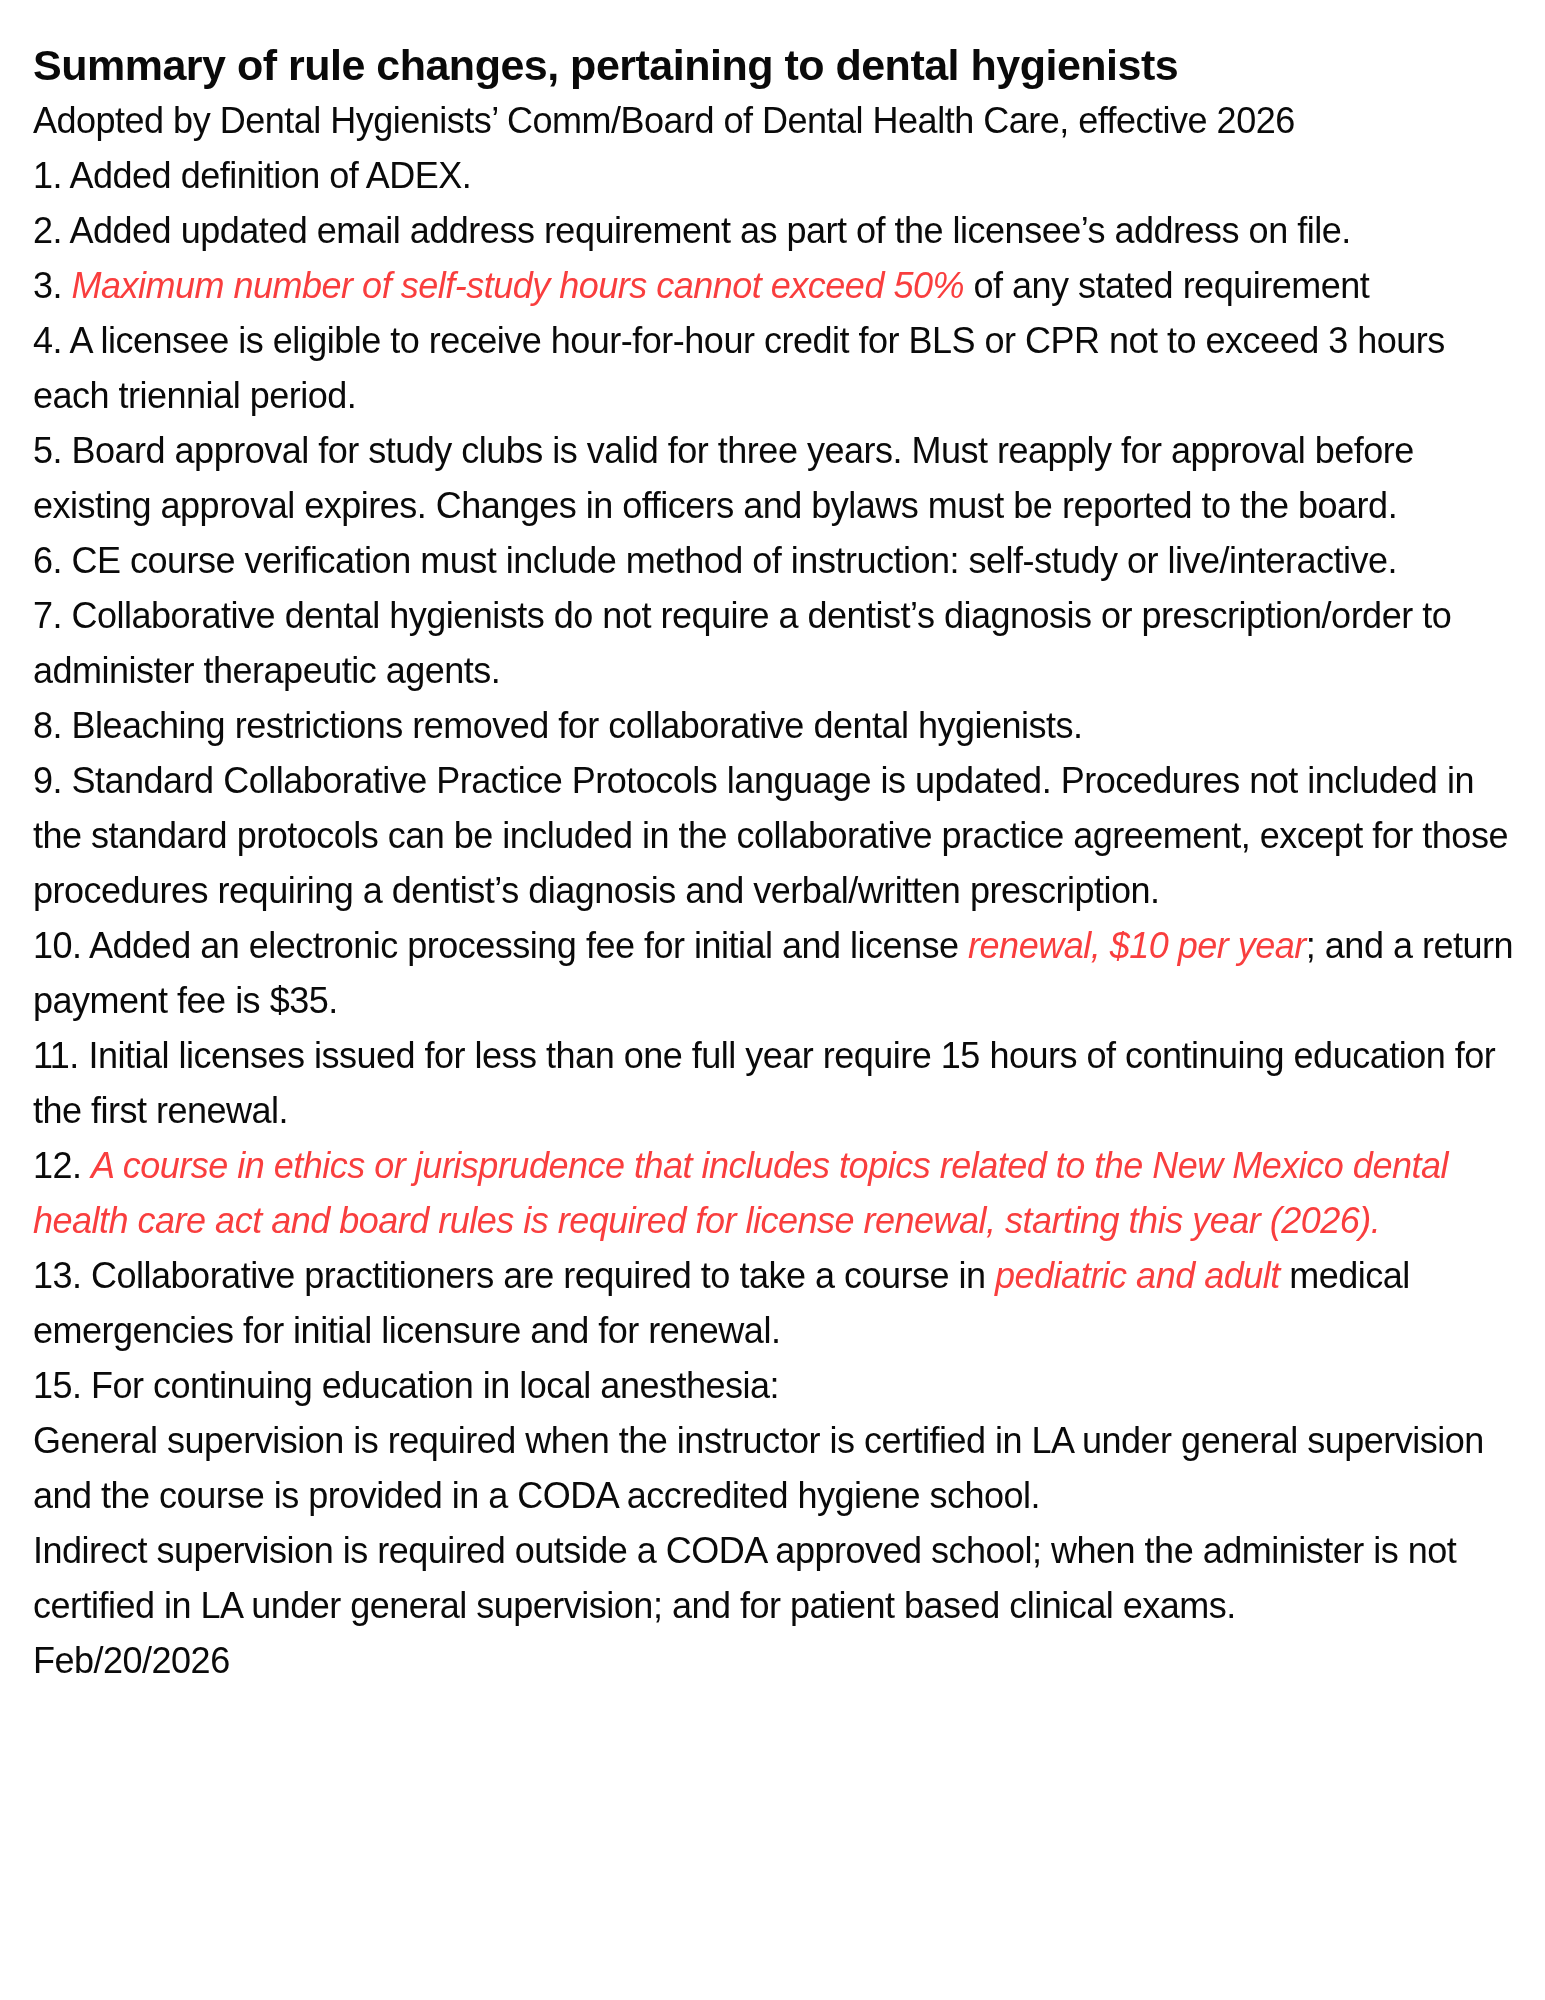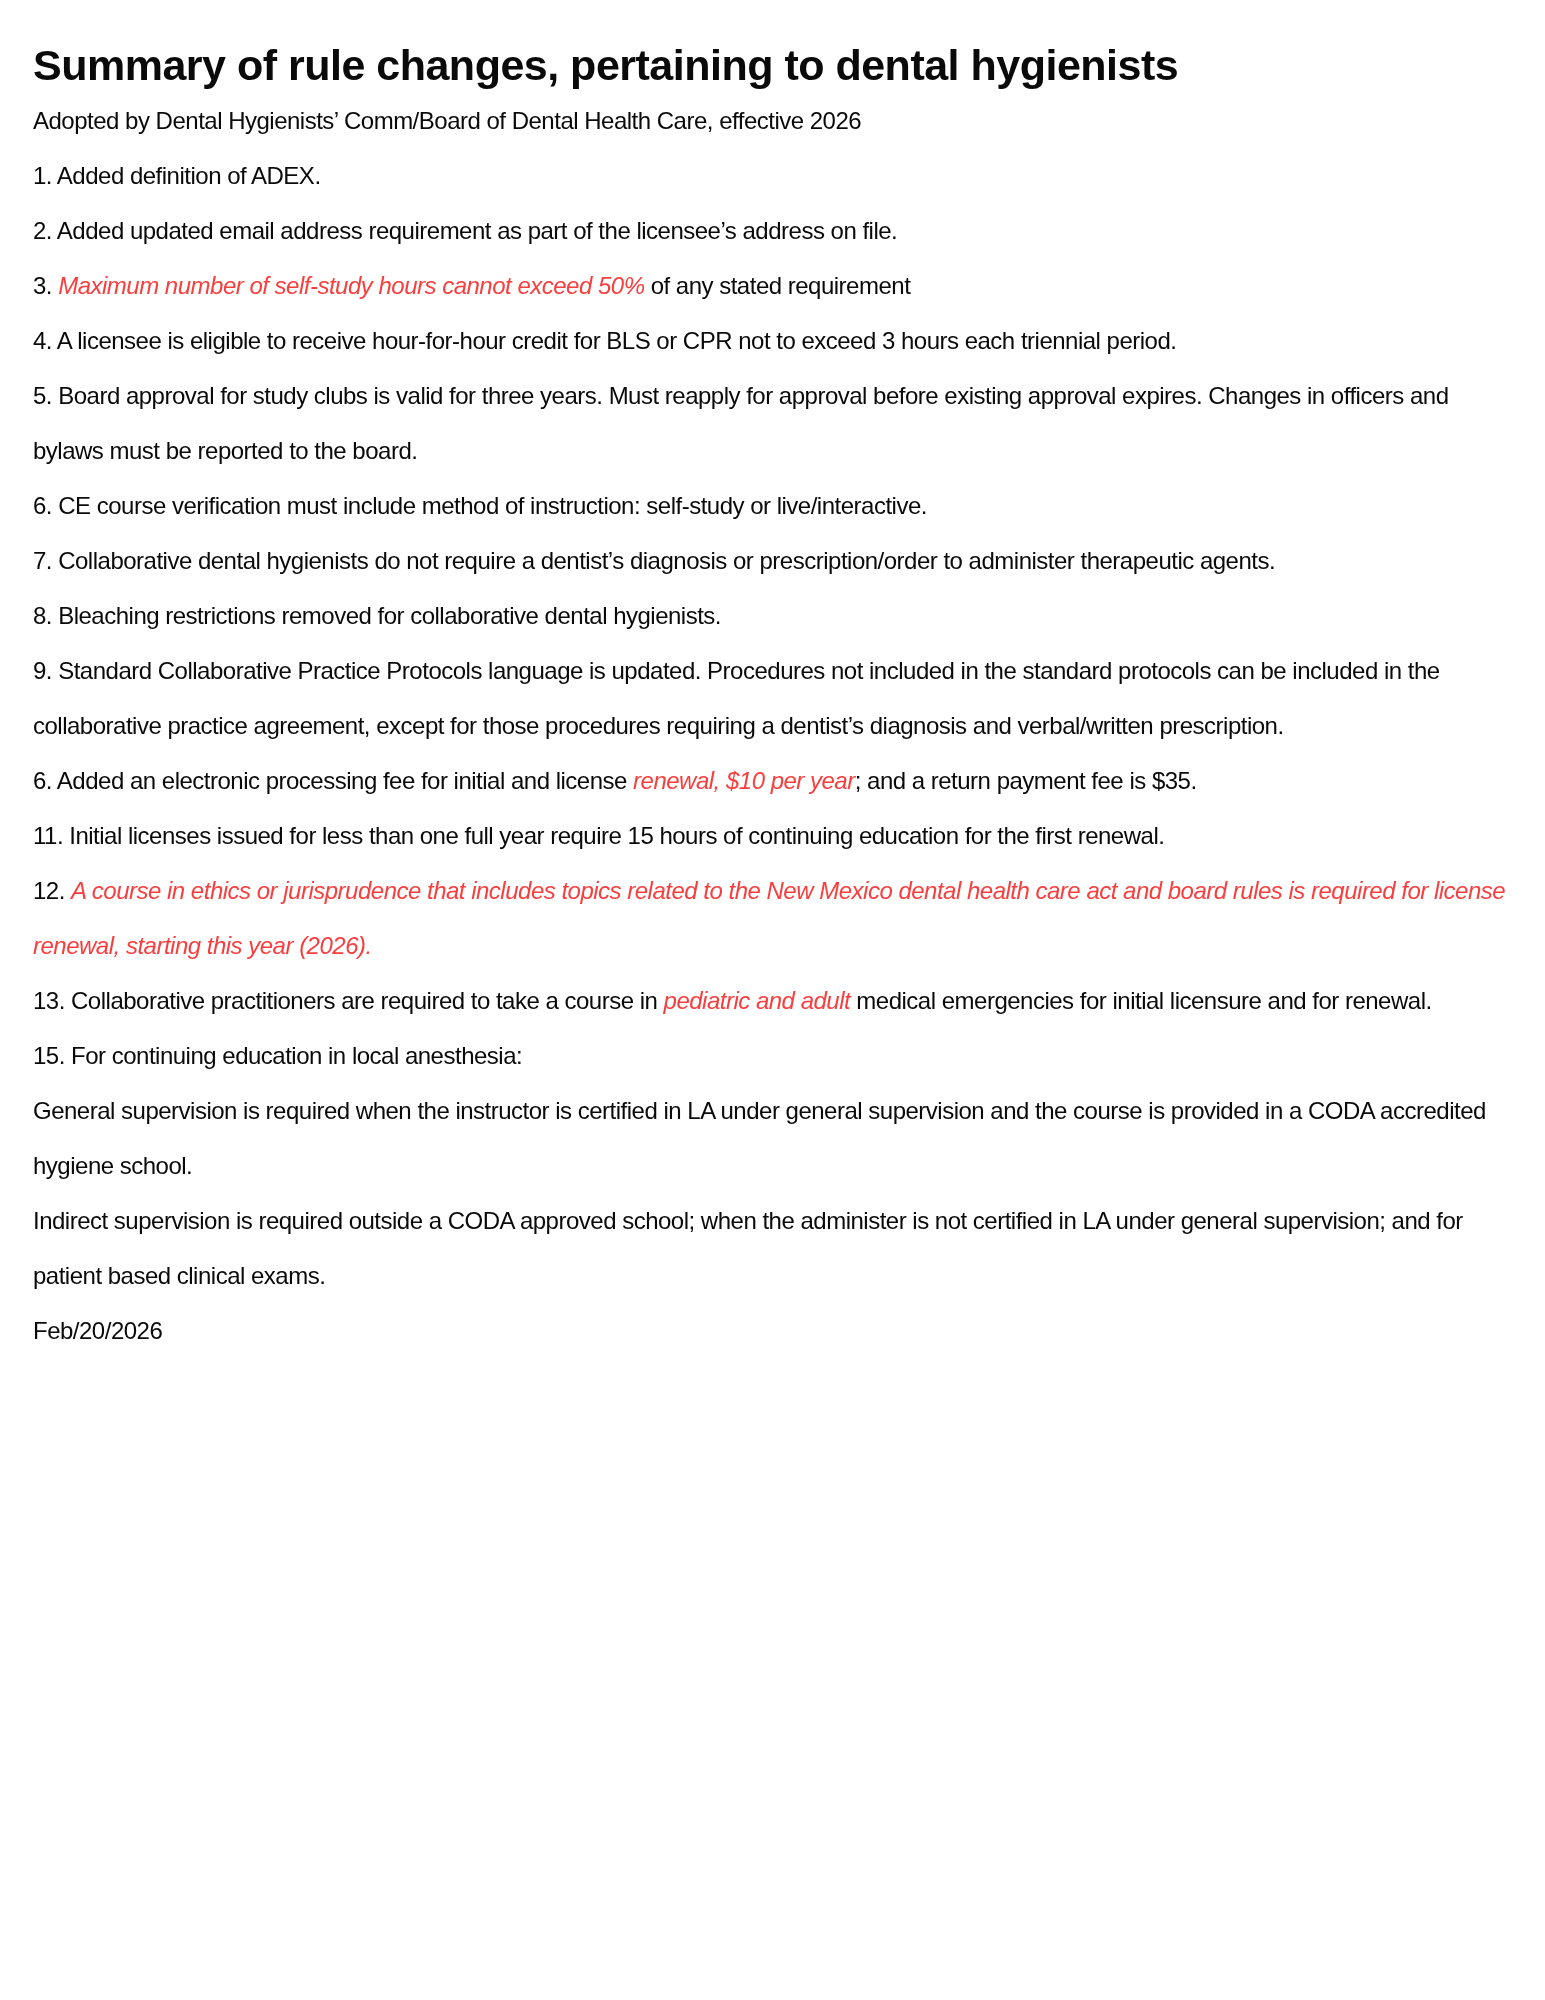--- a/index.html
+++ b/index.html
@@ -30,21 +30,21 @@
   }
   .title {
     margin: 0;
     font-size: 43px;
     font-weight: 700;
     line-height: 55px;
     letter-spacing: -0.5px;
   }
   .para {
     margin: 0;
-    font-size: 24px;
+    font-size: 36px;
     font-weight: 400;
     line-height: 55px;
     letter-spacing: -0.5px;
   }
   .red {
     color: var(--highlight-color);
     font-style: italic;
   }
   .date {
     font-weight: 400;
@@ -60,21 +60,21 @@
     <div>
         <p class="para"><span>1. Added definition of ADEX.</span></p>
         <p class="para"><span>2. Added updated email address requirement as part of the licensee’s address on file.</span></p>
         <p class="para"><span>3. </span><span class="red">Maximum number of self-study hours cannot exceed 50%</span><span> of any stated requirement</span></p>
         <p class="para"><span>4. A licensee is eligible to receive hour-for-hour credit for BLS or CPR not to exceed 3 hours each triennial period.</span></p>
         <p class="para"><span>5. Board approval for study clubs is valid for three years. Must reapply for approval before existing approval expires. Changes in officers and bylaws must be reported to the board.</span></p>
         <p class="para"><span>6. CE course verification must include method of instruction: self-study or live/interactive.</span></p>
         <p class="para"><span>7. Collaborative dental hygienists do not require a dentist’s diagnosis or prescription/order to administer therapeutic agents.</span></p>
         <p class="para"><span>8. Bleaching restrictions removed for collaborative dental hygienists.</span></p>
         <p class="para"><span>9. Standard Collaborative Practice Protocols language is updated. Procedures not included in the standard protocols can be included in the collaborative practice agreement, except for those procedures requiring a dentist’s diagnosis and verbal/written prescription.</span></p>
-        <p class="para"><span>6. Added an electronic processing fee for initial and license </span><span class="red">renewal, $10 per year</span><span>; and a return payment fee is $35.</span></p>
+        <p class="para"><span>10. Added an electronic processing fee for initial and license </span><span class="red">renewal, $10 per year</span><span>; and a return payment fee is $35.</span></p>
         <p class="para"><span>11. Initial licenses issued for less than one full year require 15 hours of continuing education for the first renewal.</span></p>
         <p class="para"><span>12. </span><span class="red">A course in ethics or jurisprudence that includes topics related to the New Mexico dental health care act and board rules is required for license renewal, starting this year (2026).</span></p>
         <p class="para"><span>13. Collaborative practitioners are required to take a course in </span><span class="red">pediatric and adult</span><span> medical emergencies for initial licensure and for renewal.</span></p>
         <p class="para"><span>15. For continuing education in local anesthesia:</span></p>
         <p class="para"><span>General supervision is required when the instructor is certified in LA under general supervision and the course is provided in a CODA accredited hygiene school.</span></p>
         <p class="para"><span>Indirect supervision is required outside a CODA approved school; when the administer is not certified in LA under general supervision; and for patient based clinical exams.</span></p>
       </div>
     <p class="para date">Feb/20/2026</p>
   </div>
 </div>

